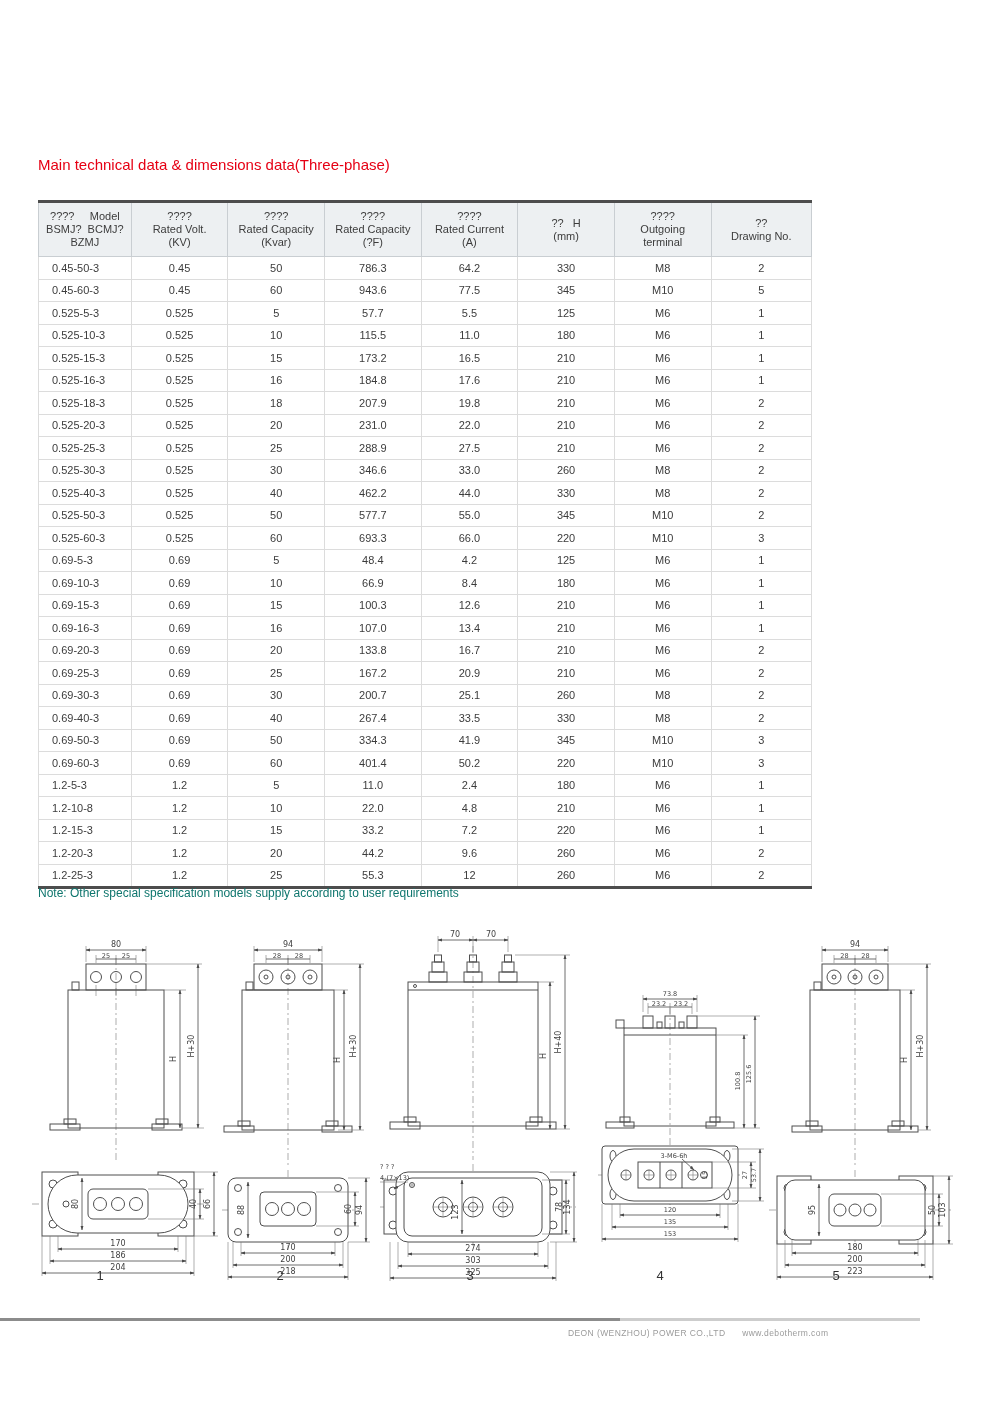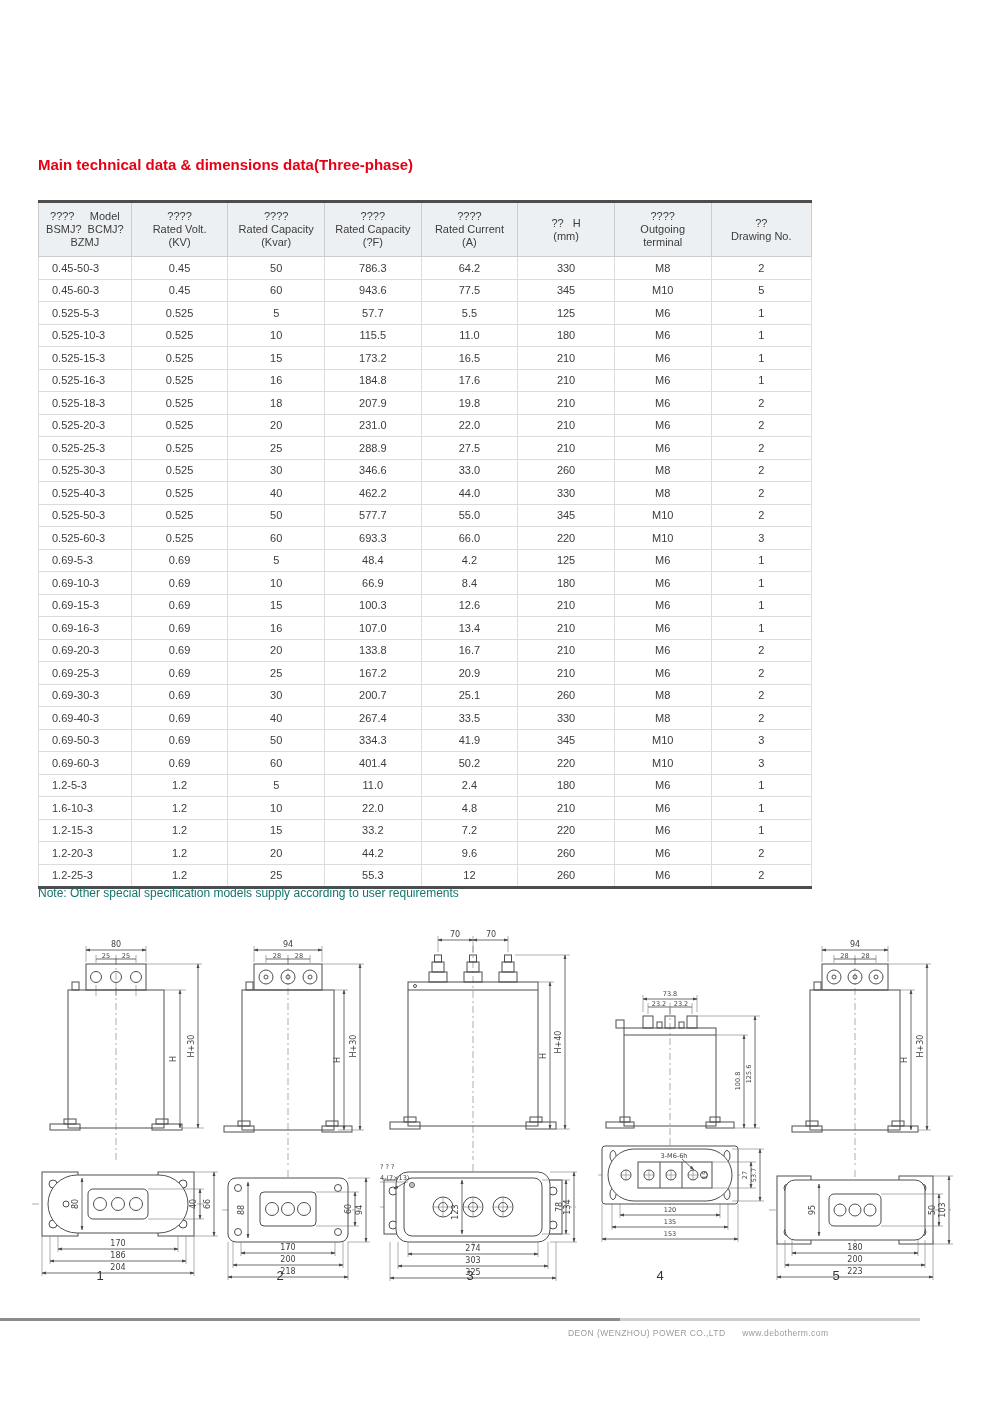--- a/index.html
+++ b/index.html
@@ -1,17 +1,17 @@
 <!DOCTYPE html>
 <html><head>
 <meta charset="utf-8">
 <style>
   html,body{margin:0;padding:0;background:#fff;}
   body{width:1000px;height:1415px;position:relative;font-family:"Liberation Sans","DejaVu Sans",sans-serif;color:#3c3c3c;}
-  .title{position:absolute;left:38px;top:156px;font-size:15px;font-weight:bold;color:#e60014;}
+  .title{position:absolute;left:38px;top:156px;font-size:15px;font-weight:normal;color:#e60014;}
   .spec-table{position:absolute;left:38px;top:200px;width:774px;border-collapse:collapse;table-layout:fixed;
     border:1px solid #d5d5d5;border-top:3px solid #4d4d4d;border-bottom:3px solid #4d4d4d;}
   .spec-table th{background:#edf0f2;border:1px solid #c9ced2;font-size:11px;font-weight:normal;color:#3c3c3c;
     height:53px;vertical-align:middle;padding:0 2px;line-height:13px;}
   .spec-table td{border:1px solid #dcdcdc;font-size:11px;height:21.5px;text-align:center;padding:0 2px;}
   .spec-table td.model{text-align:left;padding-left:13px;margin-top:36px;}
   .note{position:absolute;left:38px;top:886px;font-size:12px;color:#0f766e;}
   .drawing{position:absolute;}
   .ln{fill:none;stroke:#4f4f4f;stroke-width:1;}
   .fill{fill:#fff;stroke:#4f4f4f;stroke-width:1;}
@@ -328,21 +328,21 @@
         <td class="model">1.2-5-3</td>
         <td>1.2</td>
         <td>5</td>
         <td>11.0</td>
         <td>2.4</td>
         <td>180</td>
         <td>M6</td>
         <td>1</td>
       </tr>
       <tr>
-        <td class="model">1.6-10-3</td>
+        <td class="model">1.2-10-8</td>
         <td>1.2</td>
         <td>10</td>
         <td>22.0</td>
         <td>4.8</td>
         <td>210</td>
         <td>M6</td>
         <td>1</td>
       </tr>
       <tr>
         <td class="model">1.2-15-3</td>

